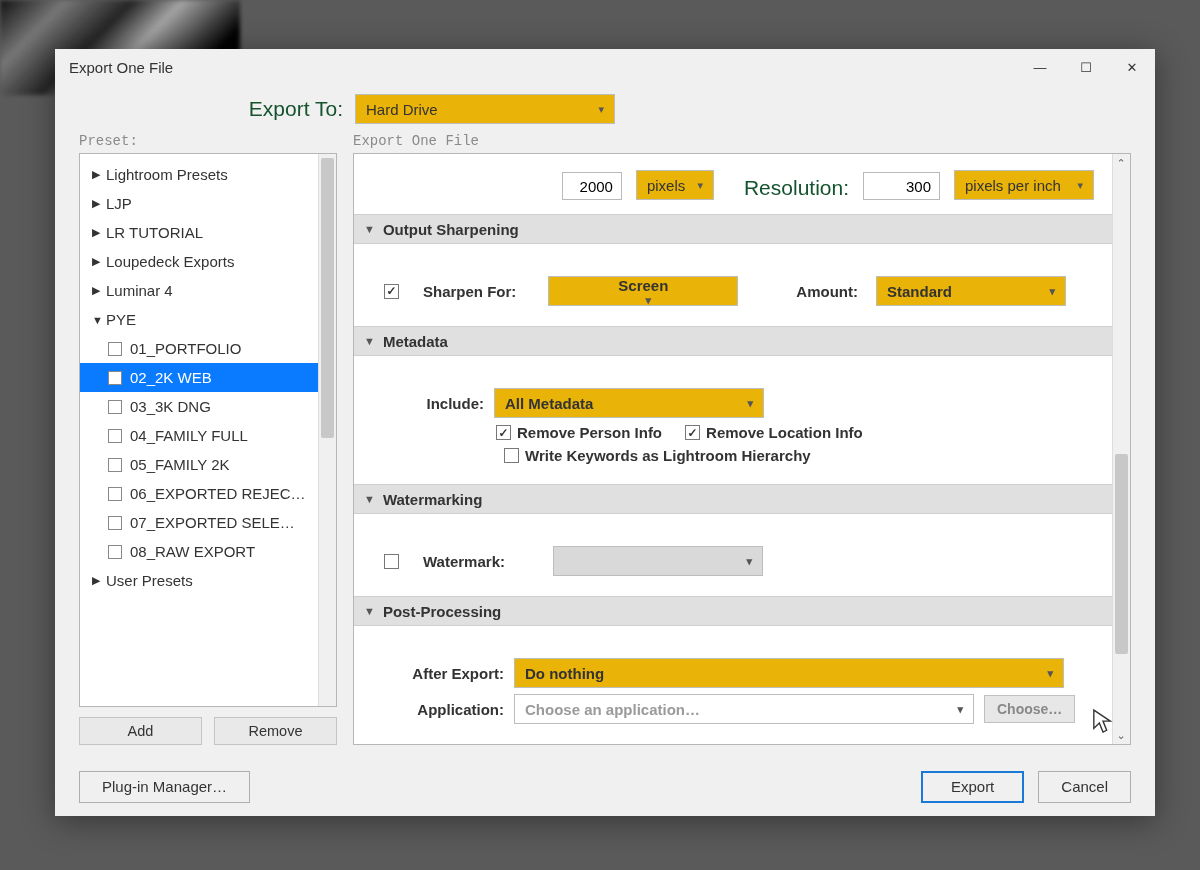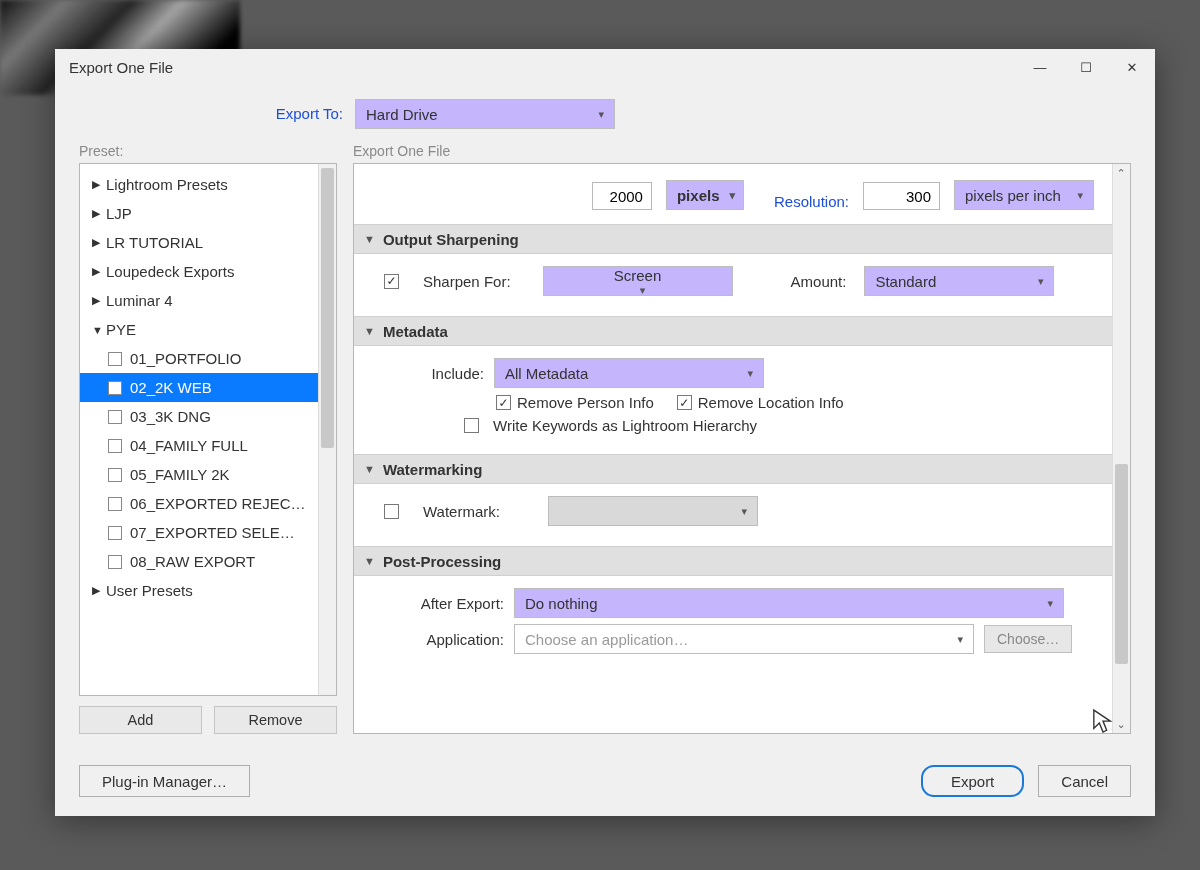--- a/index.html
+++ b/index.html
@@ -6,53 +6,53 @@
   html, body { margin:0; padding:0; width:1200px; height:870px; background:#5a5a5a; overflow:hidden; }
   .bgphoto { position:absolute; top:0; left:0; width:240px; height:95px;
              background: linear-gradient(135deg,#2b2b2b 0%,#787878 20%,#3a3a3a 40%,#9a9a9a 55%,#1f1f1f 80%);
              filter: blur(2px) contrast(1.3); }
   .dialog { position:absolute; top:49px; left:55px; width:1100px; height:767px;
             background:#f0f0f0; box-shadow: 0 5px 30px rgba(0,0,0,.4); display:flex; flex-direction:column; }
   .titlebar { height:36px; display:flex; align-items:center; padding-left:14px; font-size:15px; color:#333; }
   .titlebar .wcontrols { margin-left:auto; display:flex; }
   .wbtn { width:46px; height:36px; display:flex; align-items:center; justify-content:center; color:#333; font-size:13px; }
   .topstrip { height:58px; display:flex; align-items:center; }
-  .lbl { font-size:15px; color:#1d4ed8; }
+  .lbl { font-size:21px; color:#14532d; }
   .sellike { display:inline-flex; align-items:center; justify-content:space-between;
-             background:#c4b5fd; border:1px solid #bdbdbd; height:30px;
+             background:#eab308; border:1px solid #bdbdbd; height:30px;
              padding:0 10px; font-size:15px; color:#333; }
   .sellike.white { background:#fff; }
   .chev { font-size:11px; color:#555; margin-left:10px; }
 
   .midrow { display:flex; flex:1; padding:0 24px 12px 24px; gap:16px; }
   .leftcol { width:258px; display:flex; flex-direction:column; }
   .rightcol { flex:1; display:flex; flex-direction:column; }
 
-  .smalllabel { font-size:14px; color:#8a8a8a; margin-bottom:4px; }
+  .smalllabel { font-size:14px; color:#8a8a8a; margin-bottom:4px;font-family:Liberation Mono, monospace; }
 
   .presetbox { flex:1; background:#fff; border:1px solid #b6b6b6; display:flex; position:relative; overflow:hidden; }
   .treelist { flex:1; padding-top:6px; font-size:15px; color:#333; overflow:hidden; }
   .tree-item { height:29px; display:flex; align-items:center; padding-left:12px; white-space:nowrap; overflow:hidden; text-overflow:ellipsis;}
   .tree-item .tri { width:14px; display:inline-block; font-size:11px; color:#333; }
   .tree-item.child { padding-left:28px; }
   .tree-item.child .chk { width:14px; height:14px; border:1px solid #888; display:inline-block; margin-right:8px; background:#fff; }
   .tree-item.selected { background:#0a7bff; color:#fff; }
   .fakescroll { width:18px; background:#f0f0f0; border-left:1px solid #ddd; position:relative; }
   .fakescroll .thumb { position:absolute; left:2px; right:2px; background:#c8c8c8; border-radius:2px; }
 
   .twosplit { display:flex; gap:12px; margin-top:10px; }
   .softbtn { flex:1; height:28px; background:#e9e9e9; border:1px solid #c4c4c4; font-size:14.5px; color:#333;
              display:flex; align-items:center; justify-content:center; }
 
   .settingsbox { flex:1; background:#fff; border:1px solid #b6b6b6; display:flex; position:relative; overflow:hidden; }
   .settingscontent { flex:1; padding-top:8px; overflow:hidden; }
   .sec-head { background:#e0e0e0; height:30px; display:flex; align-items:center; padding-left:10px;
               font-size:15px; font-weight:600; color:#333; border-top:1px solid #d0d0d0; border-bottom:1px solid #d0d0d0; }
   .sec-head .dtri { font-size:11px; margin-right:8px; color:#555; }
-  .sec-body { padding:6px 18px 14px 30px; font-size:15px; color:#333; }
+  .sec-body { padding:26px 18px 14px 30px; font-size:15px; color:#333;font-weight:bold; }
   .row { display:flex; align-items:center; margin:6px 0; }
   .chkbox { width:15px; height:15px; border:1px solid #777; margin-right:6px; display:inline-flex;
             align-items:center; justify-content:center; font-size:12px; color:#333; }
   .chkbox.on::after { content:"✓"; }
   .txtinput { height:28px; border:1px solid #b9b9b9; background:#fff; padding:0 8px; font-size:15px;
               display:flex; align-items:center; justify-content:flex-end; }
   .disabledsel { background:#d9d9d9; color:#9a9a9a; }
   .smallbtn { height:28px; background:#e7e7e7; border:1px solid #c0c0c0; padding:0 12px; font-size:14px;
               color:#888; display:flex; align-items:center; }
 
@@ -175,21 +175,21 @@
       </div>
     </div>
 
     <div class="rightcol">
       <div class="smalllabel">Export One File</div>
       <div class="settingsbox">
         <div class="settingscontent">
 
           <div class="toprescale">
             <div class="txtinput" style="width:60px;">2000</div>
-            <div class="sellike" style="width:78px;font-weight:bold;">
+            <div class="sellike" style="width:78px;">
               <span>pixels</span>
               <span class="chev">▾</span>
             </div>
             <span class="lbl" style="margin-left:16px;">Resolution:</span>
             <div class="txtinput" style="width:77px;">300</div>
             <div class="sellike" style="width:140px;">
               <span>pixels per inch</span>
               <span class="chev">▾</span>
             </div>
           </div>
@@ -229,21 +229,21 @@
             <div class="row" style="margin-left:112px; gap:23px;">
               <span style="display:flex;align-items:center;">
                 <span class="chkbox on"></span>
                 <span>Remove Person Info</span>
               </span>
               <span style="display:flex;align-items:center;">
                 <span class="chkbox on"></span>
                 <span>Remove Location Info</span>
               </span>
             </div>
-            <div class="row" style="margin-left:80px;gap:8px;">
+            <div class="row" style="margin-left:120px;">
               <span class="chkbox"></span>
               <span>Write Keywords as Lightroom Hierarchy</span>
             </div>
           </div>
 
           <div class="sec-head">
             <span class="dtri">▼</span>
             <span>Watermarking</span>
           </div>
           <div class="sec-body">
@@ -285,21 +285,21 @@
         </div>
         <span class="arrow-up">⌃</span>
         <span class="arrow-down">⌄</span>
       </div>
     </div>
   </div>
 
   <div class="footer">
     <div class="stdbtn">Plug-in Manager…</div>
     <div style="flex:1;"></div>
-    <div class="stdbtn primary" style="margin-right:14px;border-radius:13px;">Export</div>
+    <div class="stdbtn primary" style="margin-right:14px;">Export</div>
     <div class="stdbtn">Cancel</div>
   </div>
 </div>
 
 <div class="cursor" style="left:1092px; top:708px;">
   <svg viewBox="0 0 24 30">
       <path d="M2 2 L2 22 L8 16 L12 26 L16 24 L12 14 L20 14 Z" fill="white" stroke="#333" stroke-width="1.5"></path>
     </svg>
 </div>
 

